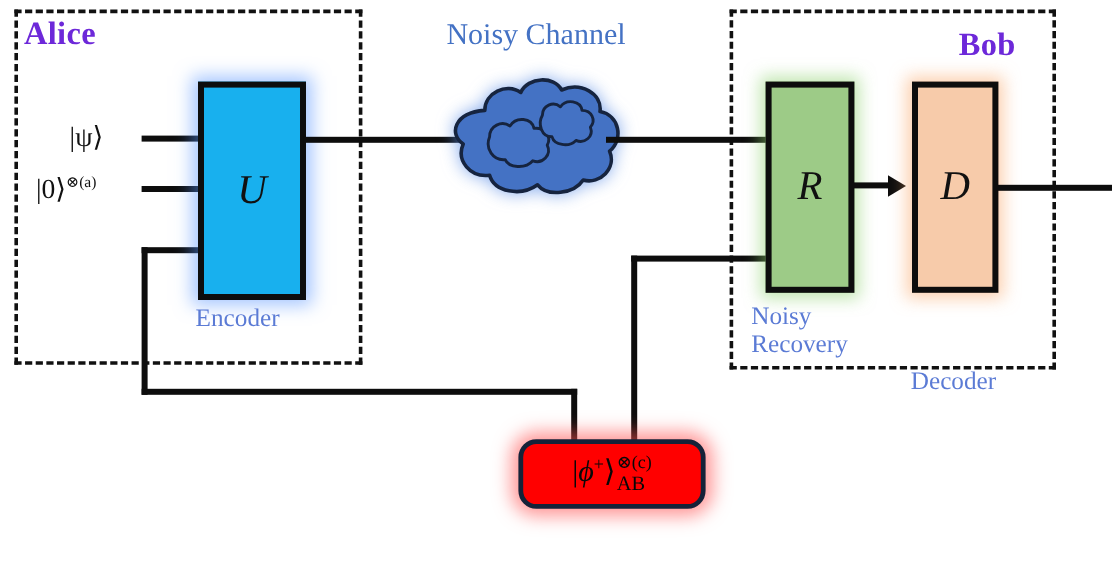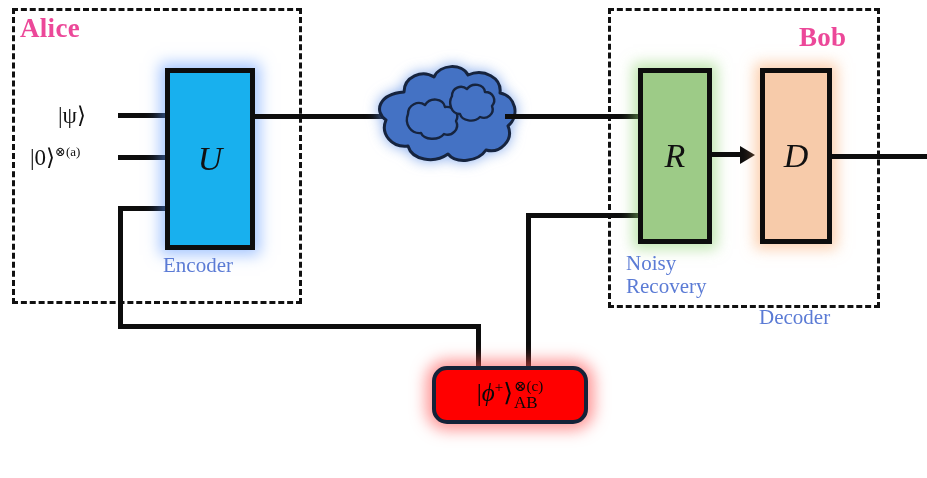--- a/index.html
+++ b/index.html
@@ -5,21 +5,21 @@
   html,body{margin:0;padding:0;background:#ffffff;}
   body{width:927px;height:478px;position:relative;overflow:hidden;
        font-family:"Liberation Serif","DejaVu Serif",serif;}
   #stage{position:absolute;left:0;top:0;width:927px;height:478px;}
 
   
   .party-frame{position:absolute;border:3px dashed #111111;box-sizing:border-box;background:transparent;}
   #alice-frame{left:12px;top:8px;width:290px;height:296px;}
   #bob-frame{left:608px;top:8px;width:272px;height:300px;}
 
-  .party-title{position:absolute;color:#ec4899;font-weight:bold;
+  .party-title{position:absolute;color:#6d28d9;font-weight:bold;
                font-family:"Liberation Serif","DejaVu Serif",serif;
                font-size:27px;line-height:1;letter-spacing:.3px;white-space:nowrap;}
   #alice-title{left:20px;top:15px;}
   #bob-title{left:799px;top:24px;}
 
   
   .wire{position:absolute;background:#0d0d0d;}
   .wire-h{height:5px;}
   .wire-v{width:5px;}
 
@@ -100,20 +100,21 @@
   <div class="wire wire-h" style="left:118px;top:324px;width:363px;"></div>
   <div class="wire wire-v" style="left:476px;top:324px;height:48px;"></div>
 
   <div class="gate" id="gate-encoder">
     <span class="gate-letter">U</span>
   </div>
   <div class="caption" id="cap-encoder">Encoder</div>
 
   <div class="wire wire-h" style="left:253px;top:114px;width:140px;"></div>
 
+  <div id="channel-title">Noisy Channel</div>
   <svg id="cloud" viewBox="0 0 160 116">
     <path d="M36 34 C36 19 54 11 66 19 C72 6 94 5 100 17 C116 10 134 20 132 35
              C148 38 152 58 140 68 C146 82 132 96 118 92 C110 104 88 106 80 96
              C66 106 44 102 40 88 C24 90 12 76 18 62 C6 54 10 36 36 34 Z" fill="#4472C4" stroke="#16243f" stroke-width="3" stroke-linejoin="round"></path>
     <path d="M40 56 C40 47 50 42 57 47 C62 39 75 40 77 49 C86 48 92 56 88 63
              C92 71 84 79 76 76 C70 83 56 82 53 75 C43 76 36 66 40 56 Z" fill="#4472C4" stroke="#16243f" stroke-width="2.4" stroke-linejoin="round"></path>
     <path d="M84 38 C84 30 93 26 99 31 C104 24 116 26 117 34 C125 34 129 42 124 48
              C127 56 119 62 112 59 C106 65 94 63 92 56 C83 56 80 45 84 38 Z" fill="#4472C4" stroke="#16243f" stroke-width="2.4" stroke-linejoin="round"></path>
   </svg>
 

